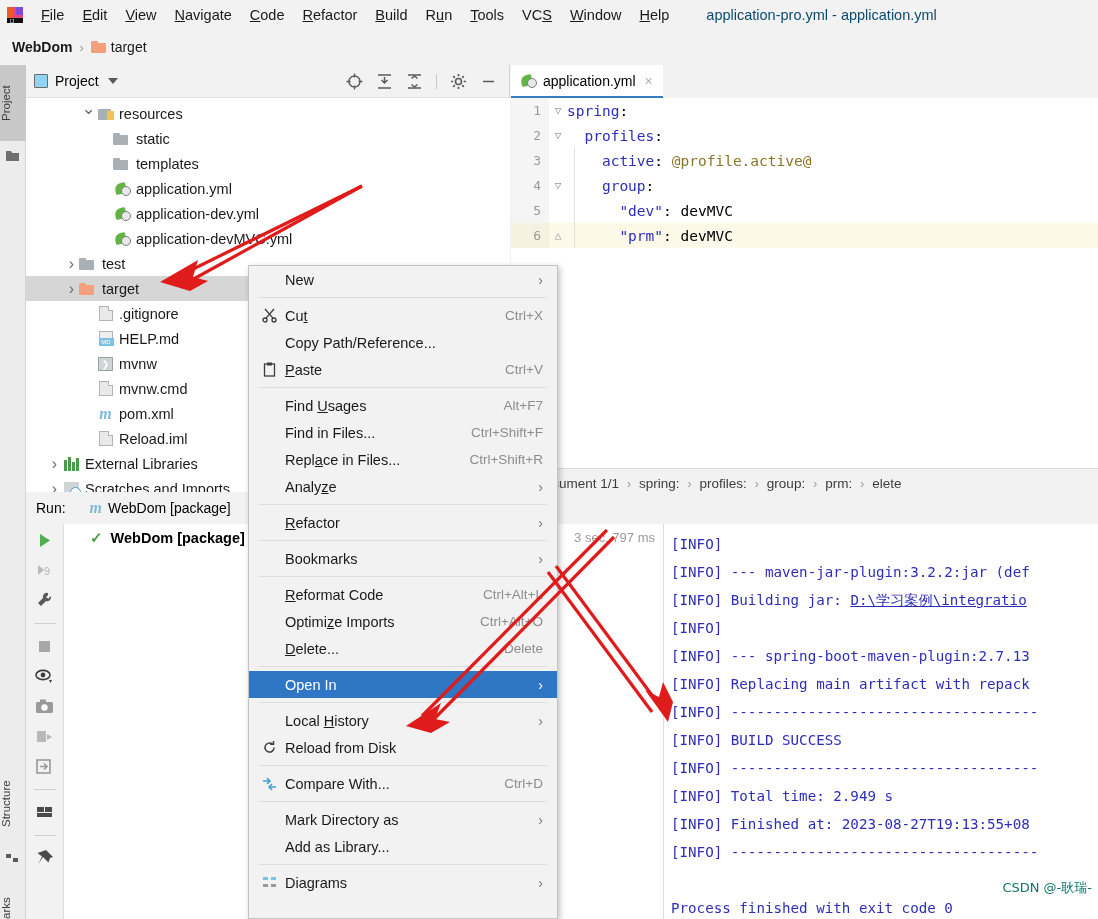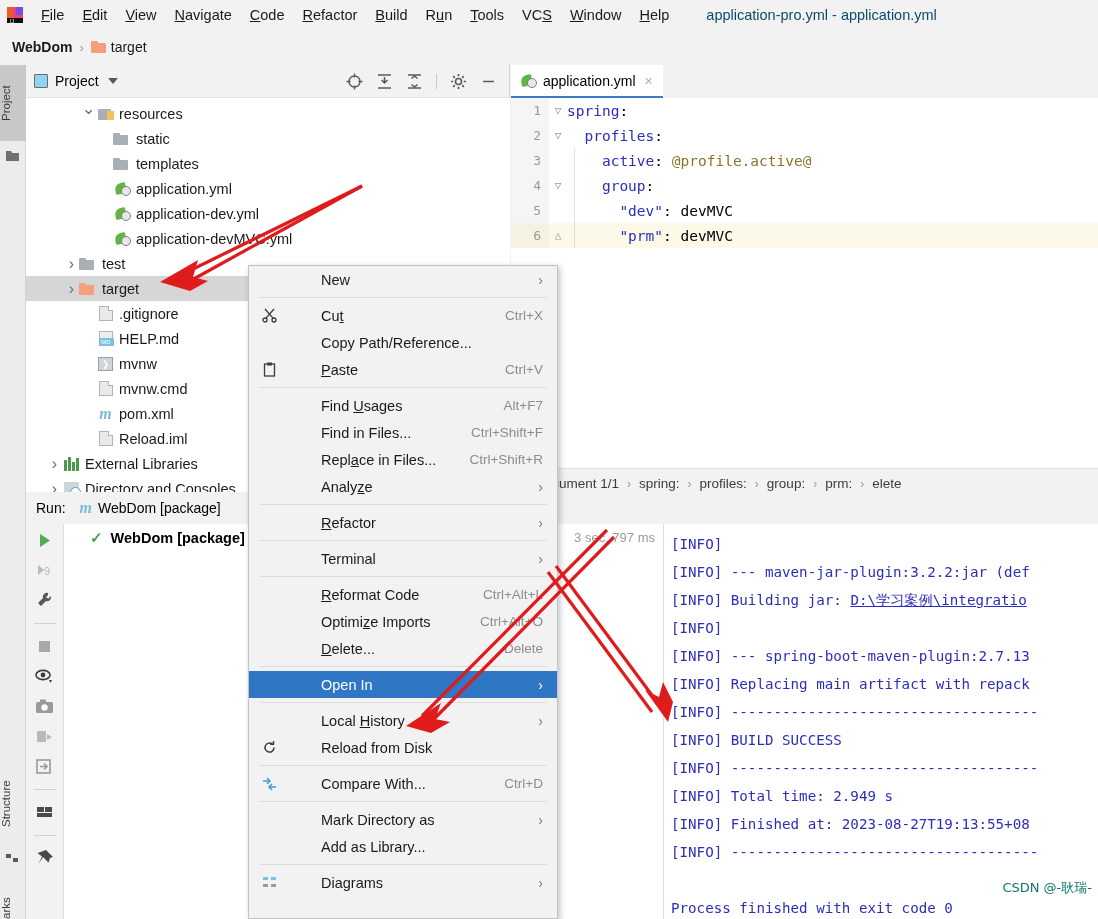--- a/index.html
+++ b/index.html
@@ -123,21 +123,21 @@
     position:absolute; left:511px; top:468px; width:587px; height:30px;
     background:#f2f2f2; display:flex; align-items:center; padding-left:24px;
     border-top:1px solid #dcdcdc;
   }
   .breadcrumbs .bc { font-size:13.5px; color:#3c3c3c; white-space:nowrap;}
   .breadcrumbs .bcsep { margin:0 8px; color:#9a9a9a; font-size:12px;}
 
   
   .runpanel { position:absolute; left:26px; top:492px; width:1072px; height:427px; background:#fff; }
   .run-header { height:32px; background:#f2f2f2; display:flex; align-items:center; padding-left:10px; }
-  .run-lbl { font-size:14px; margin-right:14px; }
+  .run-lbl { font-size:14px; margin-right:24px; }
   .run-cfg { font-size:14px; display:flex; align-items:center; gap:6px;}
   .run-toolbar { position:absolute; left:0; top:32px; width:38px; bottom:0; background:#f2f2f2; border-right:1px solid #dcdcdc;
                  display:flex; flex-direction:column; align-items:center; padding-top:6px; gap:9px;}
   .rt { width:21px; height:21px; position:relative; }
   .rt-div { width:22px; height:1px; background:#d0d0d0; margin:3px 0;}
   .run-tree { position:absolute; left:38px; top:32px; width:600px; bottom:0; background:#fff; border-right:1px solid #dcdcdc; }
   .run-tree-row { height:27px; display:flex; align-items:center; padding-left:26px; font-size:14.5px; font-weight:bold;}
   .chk { color:#4a9a4a; margin-right:8px; font-size:15px;}
   .dur { position:absolute; right:8px; top:6px; color:#9a9a9a; font-size:13px; font-weight:normal;}
   .console { position:absolute; left:639px; top:32px; right:0; bottom:0; background:#fff; overflow:hidden;
@@ -148,21 +148,21 @@
 
   
   .ctxmenu {
     position:absolute; left:248px; top:265px; width:310px; height:654px;
     background:#f2f2f2; border:1px solid #c4c4c4; box-shadow:2px 2px 6px rgba(0,0,0,.24);
     overflow:hidden; z-index:50;
   }
   .mrow { height:27px; display:flex; align-items:center; padding:0 14px 0 10px; font-size:14.5px; color:#1a1a1a; white-space:nowrap;}
   .mrow.hl { background:#2f77c4; color:#fff; }
   .mrow .mic { width:20px; flex:0 0 20px; display:flex; align-items:center; justify-content:center; margin-right:6px;}
-  .mrow .mtx { flex:1;margin-left:36px; }
+  .mrow .mtx { flex:1; }
   .mrow .msc { color:#8d8d8d; font-size:13.5px; margin-left:18px;}
   .mrow .marr { margin-left:14px; color:#777; font-size:14px;}
   .mrow.hl .marr{color:#fff;}
   .msep { height:1px; background:#dcdcdc; margin:4px 10px; }
 
   
   .submenu {
     position:absolute; left:552px; top:703px; width:285px; height:88px;
     background:#f2f2f2; border:1px solid #c4c4c4; box-shadow:2px 2px 6px rgba(0,0,0,.24);
     z-index:60; overflow:hidden;
@@ -404,21 +404,21 @@
             </span>
           </span>
           <span class="lbl">External Libraries</span>
         </div>
         <div class="row">
           <span style="display:inline-block;width:17px;flex:0 0 17px"></span>
           <span class="arrow right"></span>
           <span class="ficon">
             <span class="scr-ic"></span>
           </span>
-          <span class="lbl">Directory and Consoles</span>
+          <span class="lbl">Scratches and Imports</span>
         </div>
       </div>
   </div>
 
   <div class="editorwrap">
     <div class="tabbar">
       <div class="tab">
         <span class="yml-ic"></span>
         <span>application.yml</span>
         <span class="x">×</span>
@@ -631,21 +631,21 @@
       </div>
       <div class="msep"></div>
       <div class="mrow">
         <span class="mic"></span>
         <span class="mtx"><u class="acc">R</u>efactor</span>
         <span class="marr">›</span>
       </div>
       <div class="msep"></div>
       <div class="mrow">
         <span class="mic"></span>
-        <span class="mtx">Terminal</span>
+        <span class="mtx">Bookmarks</span>
         <span class="marr">›</span>
       </div>
       <div class="msep"></div>
       <div class="mrow">
         <span class="mic"></span>
         <span class="mtx"><u class="acc">R</u>eformat Code</span>
         <span class="msc">Ctrl+Alt+L</span>
       </div>
       <div class="mrow">
         <span class="mic"></span>

